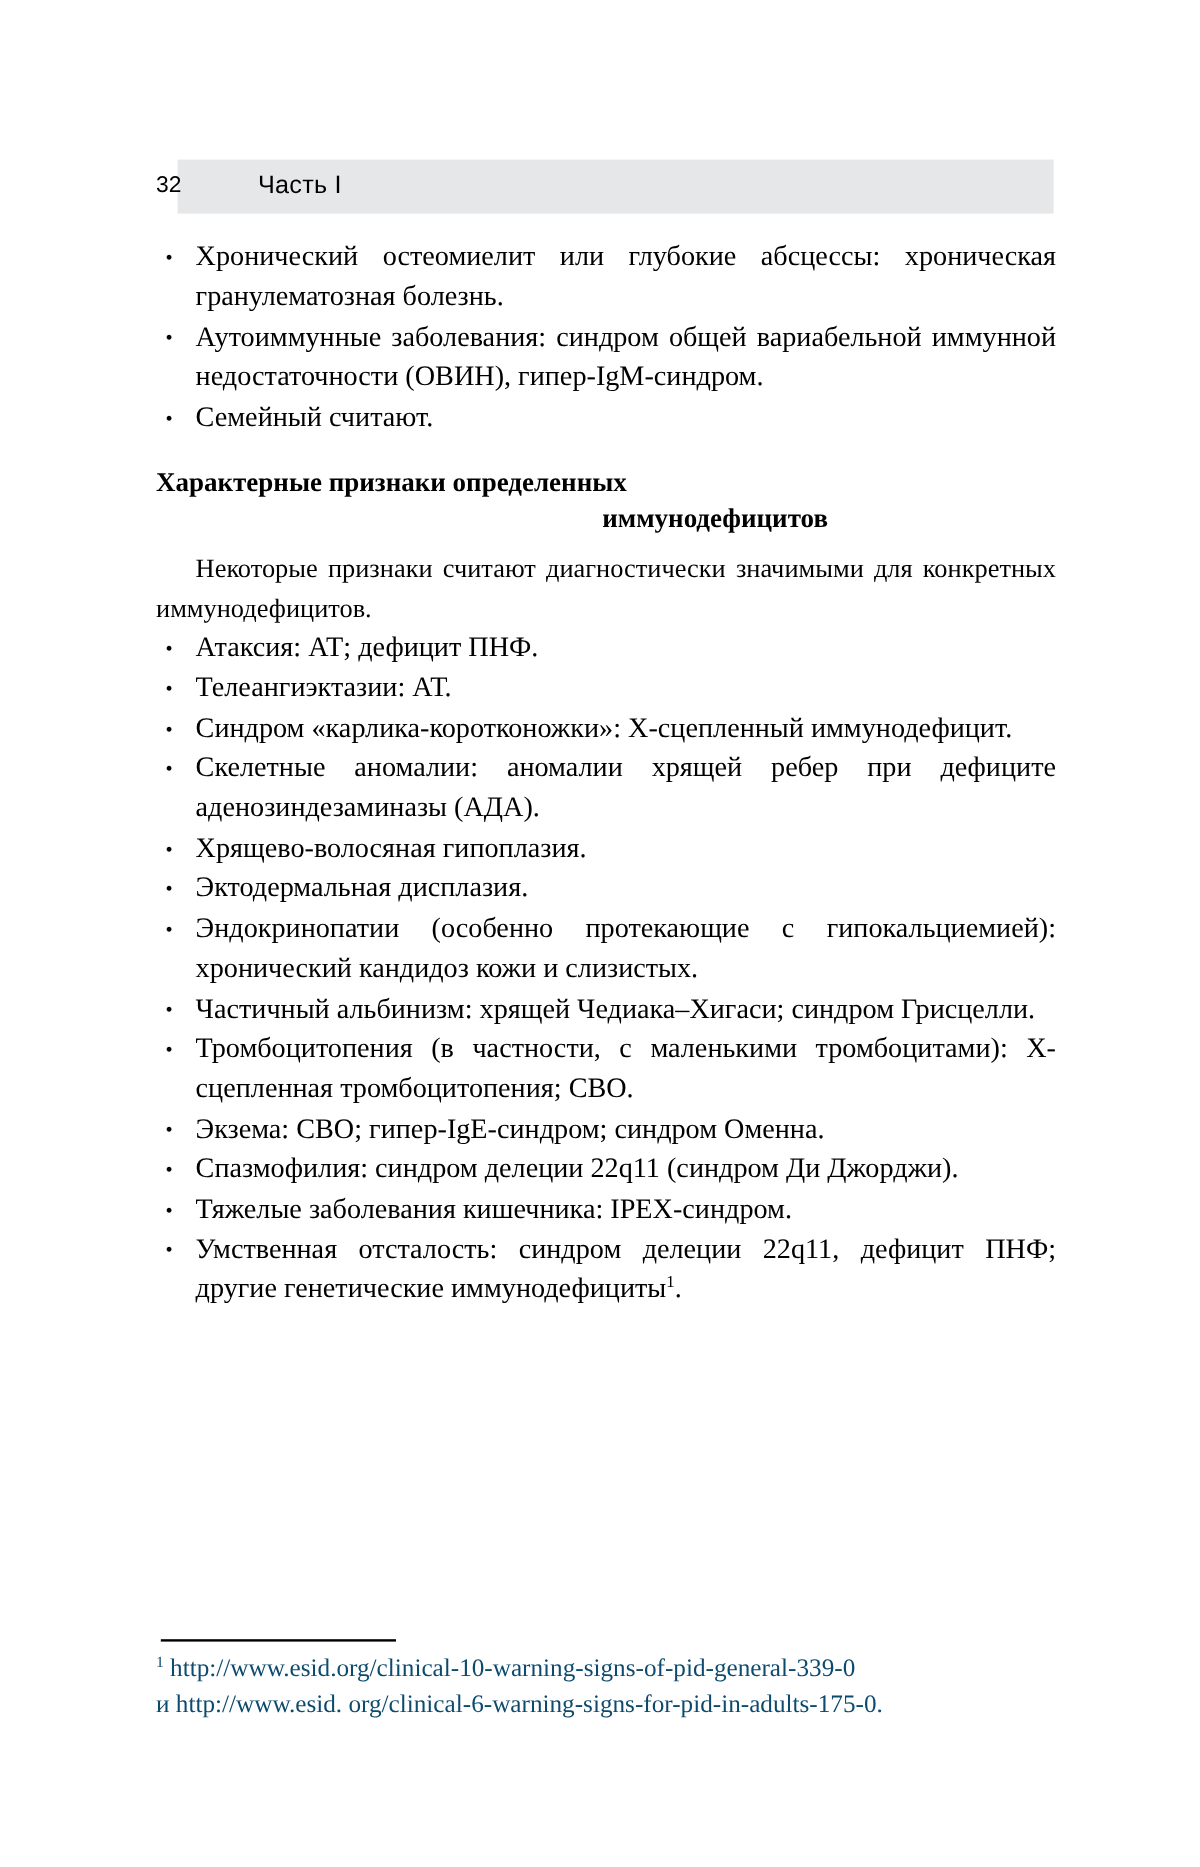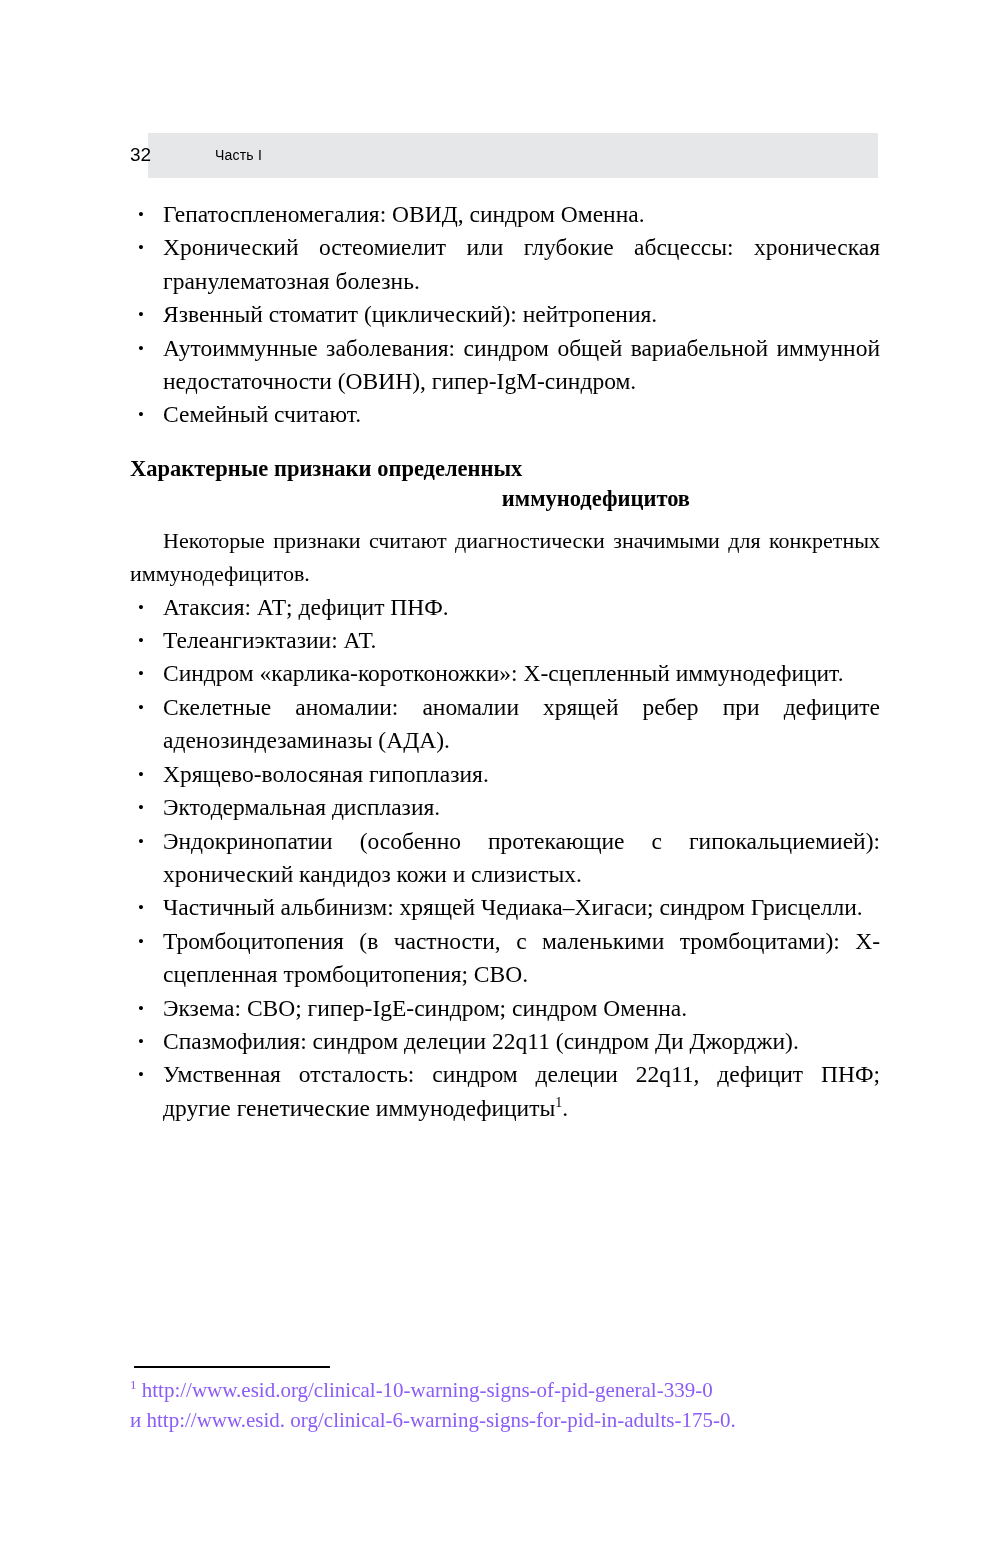--- a/index.html
+++ b/index.html
@@ -49,21 +49,21 @@
     font-family: "Liberation Sans", "DejaVu Sans", sans-serif;
     font-size: 19px;
     line-height: 24px;
     color: #000;
   }
   .runhead-title {
     position: absolute;
     left: 85px;
     top: 10px;
     font-family: "Liberation Sans", "DejaVu Sans", sans-serif;
-    font-size: 14px;
+    font-size: 21px;
     line-height: 24px;
     letter-spacing: 0.2px;
     color: #000;
   }
 
   
   .content {
     position: absolute;
     left: 130px;
     top: 198px;
@@ -132,43 +132,41 @@
   }
   .fn-rule {
     width: 196px;
     height: 2px;
     background: #000;
     margin: 0 0 7px 4px;
   }
   .fn-text {
     font-size: 21px;
     line-height: 30px;
-    color: #8b5cf6;
+    color: #0c4a6e;
   }
   .fn-text .sup {
     font-size: 13px;
   }
 </style>
 </head>
 <body>
 
 <div class="page">
 
   <div class="runhead">
     <div class="runhead-band"></div>
     <div class="runhead-pageno">32</div>
     <div class="runhead-title">Часть I</div>
   </div>
 
   <div class="content">
 
     <ul class="blist">
-      <li>Гепатоспленомегалия: ОВИД, синдром Оменна.</li>
       <li>Хронический остеомиелит или глубокие абсцессы: хроническая гранулематозная болезнь.</li>
-      <li>Язвенный стоматит (циклический): нейтропения.</li>
       <li>Аутоиммунные заболевания: синдром общей вариабельной иммунной недостаточности (ОВИН), гипер-IgM-синдром.</li>
       <li>Семейный считают.</li>
     </ul>
 
     <div class="section-head">
       <span>Характерные признаки определенных</span>
       <span class="l2">иммунодефицитов</span>
     </div>
 
     <p class="para">Некоторые признаки считают диагностически значимыми для конкретных иммунодефицитов.</p>
@@ -178,20 +176,21 @@
       <li>Телеангиэктазии: АТ.</li>
       <li>Синдром «карлика-коротконожки»: Х-сцепленный иммунодефицит.</li>
       <li>Скелетные аномалии: аномалии хрящей ребер при дефиците аденозиндезаминазы (АДА).</li>
       <li>Хрящево-волосяная гипоплазия.</li>
       <li>Эктодермальная дисплазия.</li>
       <li>Эндокринопатии (особенно протекающие с гипокальциемией): хронический кандидоз кожи и слизистых.</li>
       <li>Частичный альбинизм: хрящей Чедиака–Хигаси; синдром Грисцелли.</li>
       <li>Тромбоцитопения (в частности, с маленькими тромбоцитами): Х-сцепленная тромбоцитопения; СВО.</li>
       <li>Экзема: СВО; гипер-IgE-синдром; синдром Оменна.</li>
       <li>Спазмофилия: синдром делеции 22q11 (синдром Ди Джорджи).</li>
+      <li>Тяжелые заболевания кишечника: IPEX-синдром.</li>
       <li><span>Умственная отсталость: синдром делеции 22q11, дефицит ПНФ; другие генетические иммунодефициты</span><span class="sup">1</span>.</li>
     </ul>
 
   </div>
 
   <div class="footnote">
     <div class="fn-rule"></div>
     <div class="fn-text">
       <span class="sup">1</span>
       <span>http://www.esid.org/clinical-10-warning-signs-of-pid-general-339-0</span><br>

